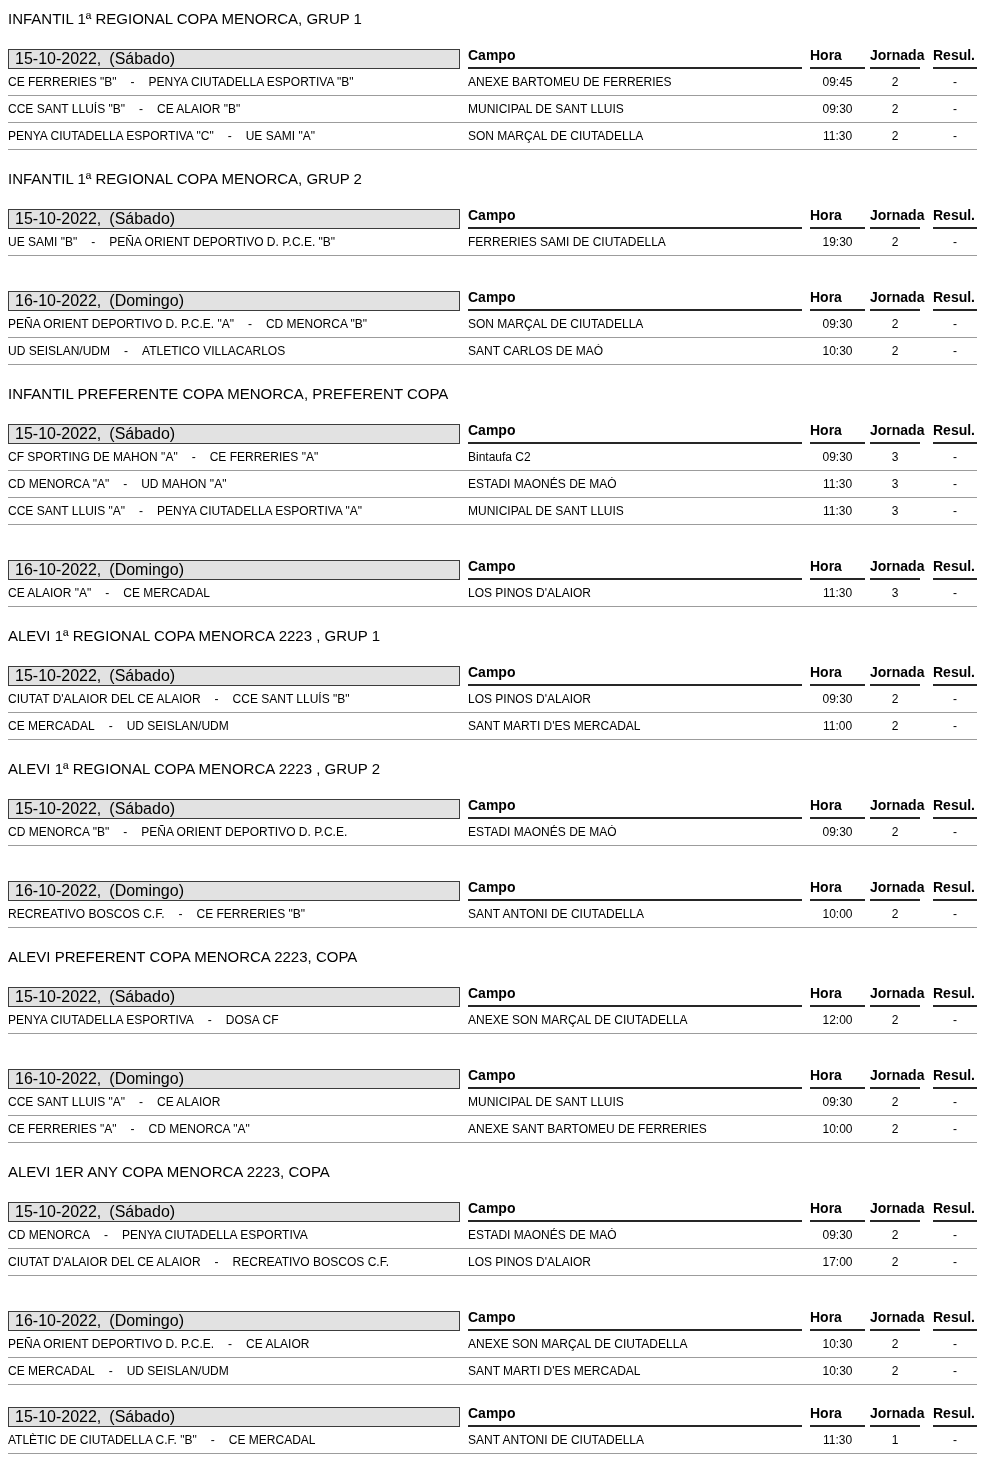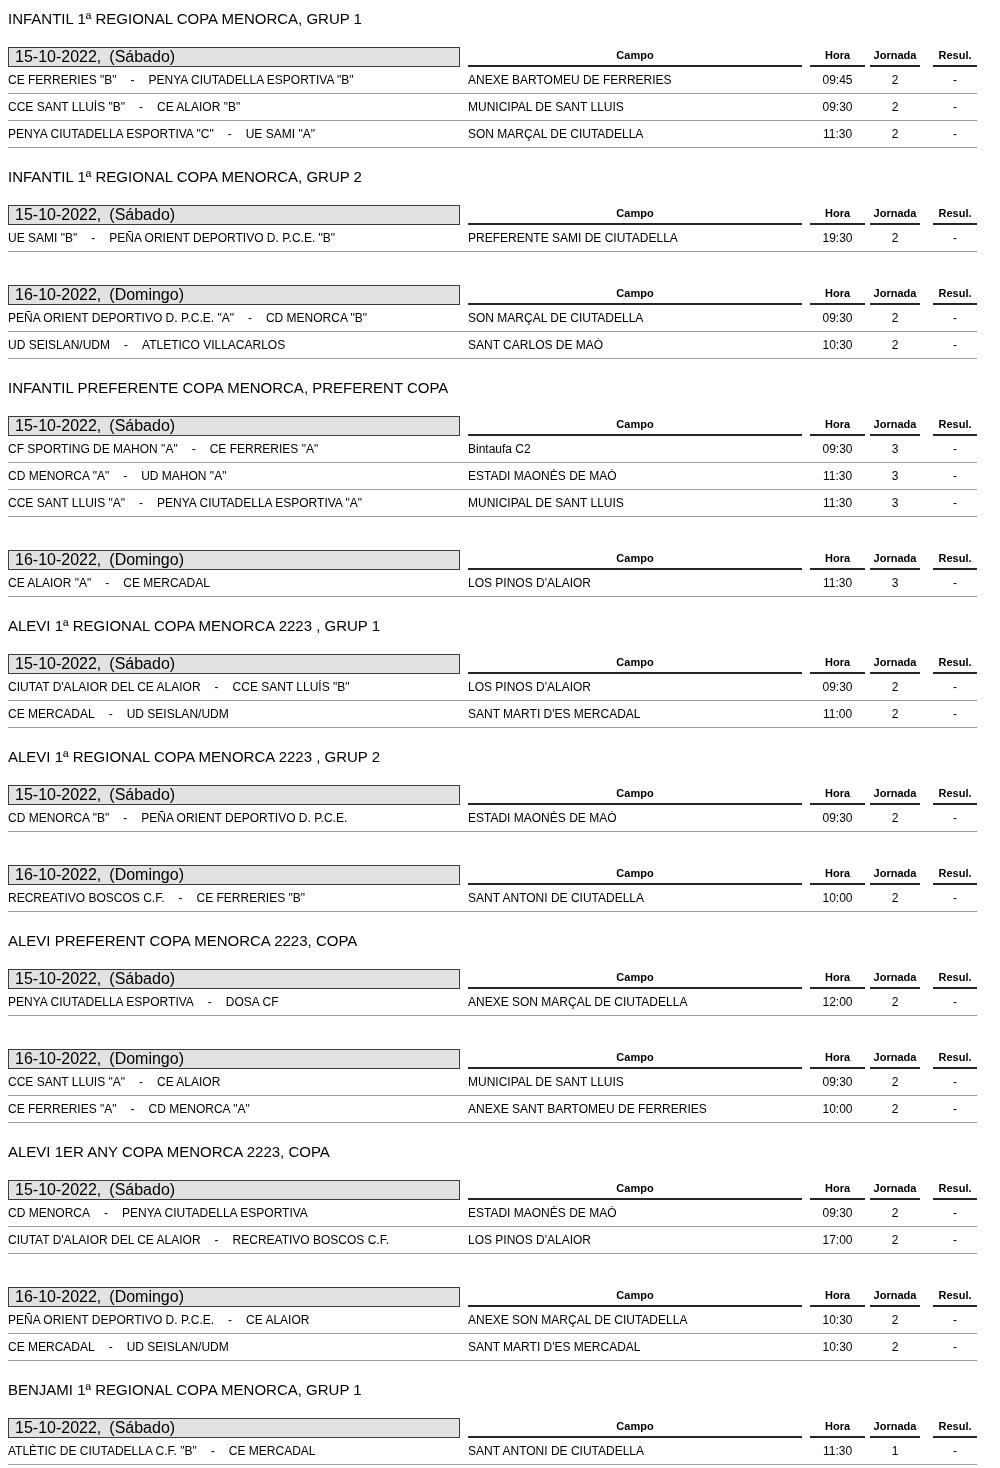--- a/index.html
+++ b/index.html
@@ -38,23 +38,23 @@
     display: flex;
     align-items: center;
     padding-left: 6px;
     margin-right: 8px;
     flex: none;
   }
   .date-box span { font-size: 16px; font-weight: normal; white-space: nowrap; }
   .date-box .day-label { margin-left: 8px; text-align: right; }
 
   .col-head {
-    font-size: 11px;
+    font-size: 14px;
     font-weight: bold;
-    text-align: center;
+    text-align: left;
     border-bottom: 2px solid var(--header-rule);
     padding-bottom: 4px;
     flex: none;
   }
   .w-campo { flex: 1 1 auto; margin-right: 8px; }
   .w-hora { width: 55px; margin-right: 5px; }
   .w-jornada { width: 50px; margin-right: 13px; }
   .w-resul { width: 44px; }
 
   .fixture-row {
@@ -149,21 +149,21 @@
       <div class="col-head w-campo">Campo</div>
       <div class="col-head w-hora">Hora</div>
       <div class="col-head w-jornada">Jornada</div>
       <div class="col-head w-resul">Resul.</div>
     </div>
     <div class="rows">
   <div class="fixture-row">
     <div class="c-match">
       <span class="home">UE SAMI "B"</span><span class="vs">-</span><span class="away">PEÑA ORIENT DEPORTIVO D. P.C.E. "B"</span>
     </div>
-    <div class="c-campo">PREFERENTE SAMI DE CIUTADELLA</div>
+    <div class="c-campo">FERRERIES SAMI DE CIUTADELLA</div>
     <div class="c-hora">19:30</div>
     <div class="c-jornada">2</div>
     <div class="c-resul">-</div>
   </div>
 </div>
   </div>
 
   <div class="fixture-table">
     <div class="table-header">
       <div class="date-box">
@@ -495,21 +495,20 @@
     <div class="c-hora">10:30</div>
     <div class="c-jornada">2</div>
     <div class="c-resul">-</div>
   </div>
 </div>
   </div>
 </div>
   </section>
 
   <section class="section">
-    <h2 class="section-title">BENJAMI 1ª REGIONAL COPA MENORCA, GRUP 1</h2>
     <div class="tables">
   <div class="fixture-table">
     <div class="table-header">
       <div class="date-box">
         <span class="date-label">15-10-2022,</span>
         <span class="day-label">(Sábado)</span>
       </div>
       <div class="col-head w-campo">Campo</div>
       <div class="col-head w-hora">Hora</div>
       <div class="col-head w-jornada">Jornada</div>

